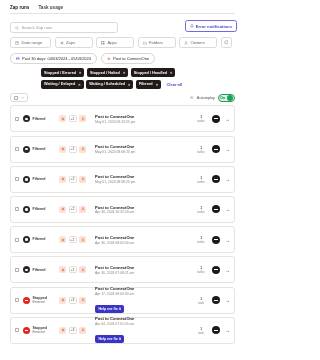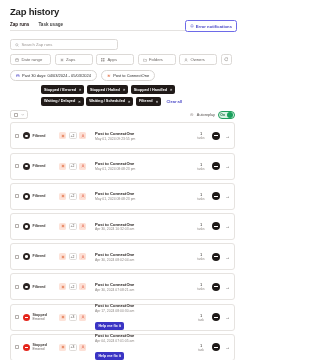--- a/index.html
+++ b/index.html
@@ -127,21 +127,20 @@
   .avatar i { width: 3.4px; height: 1px; background: #fff; display: block; }
   .arrow { font-size: 5px; color: #4b4643; width: 6px; text-align: right; }
 
   svg { display: block; }
 </style>
 </head>
 <body>
 
 <div class="page">
 
-  <div class="title">Zap history</div>
 
   <div class="tabrow">
     <div class="tab active">Zap runs</div>
     <div class="tab">Task usage</div>
     <div class="tabline"></div>
   </div>
 
   <div class="errbtn">
     <span>
       <svg width="4" height="4" viewBox="0 0 16 16" fill="none" stroke="#4b49c7" stroke-width="1.6">

